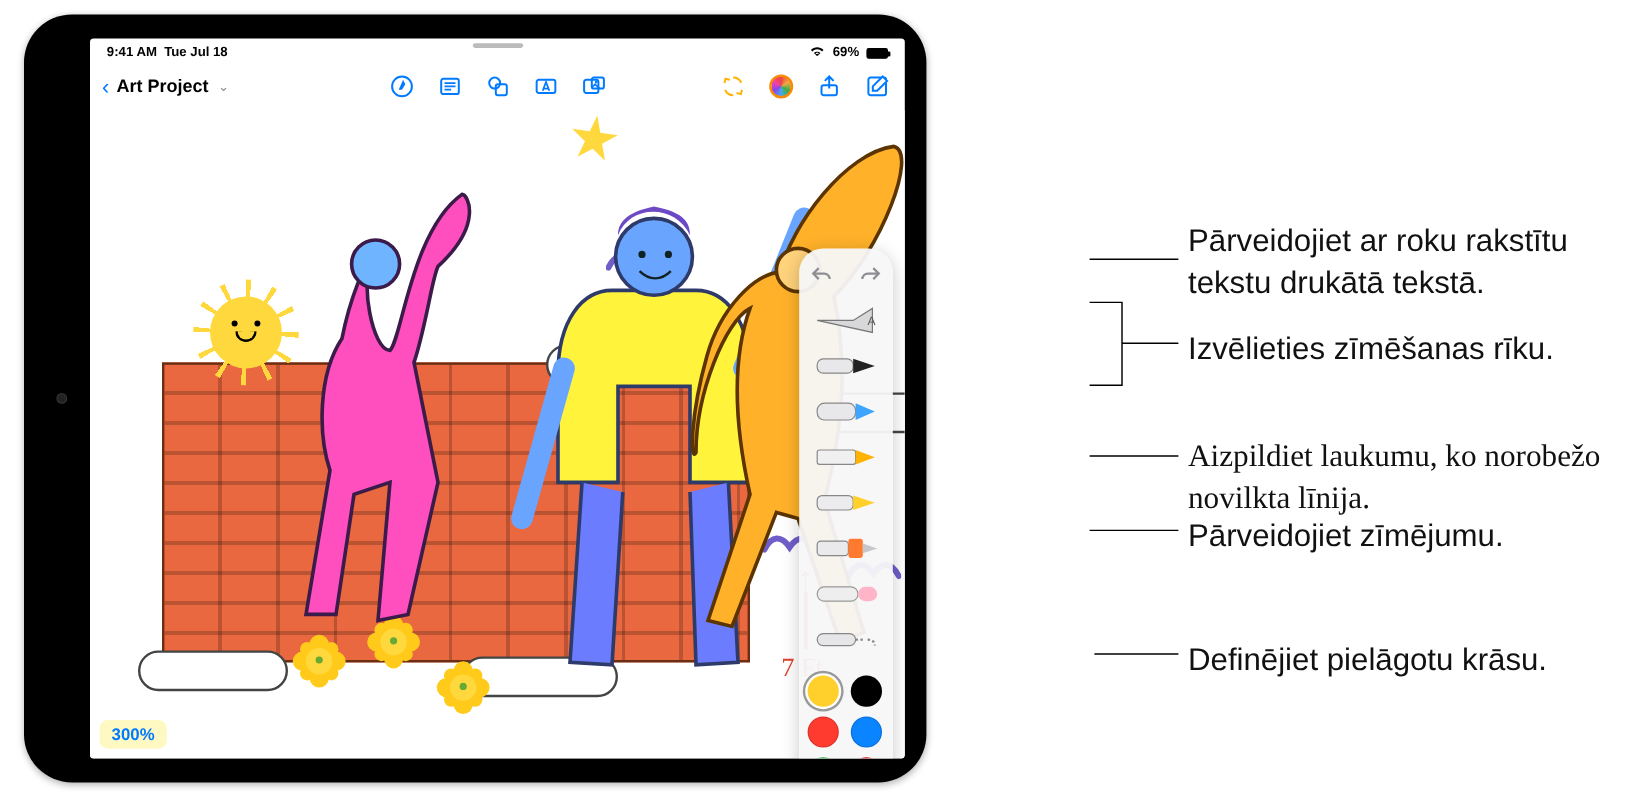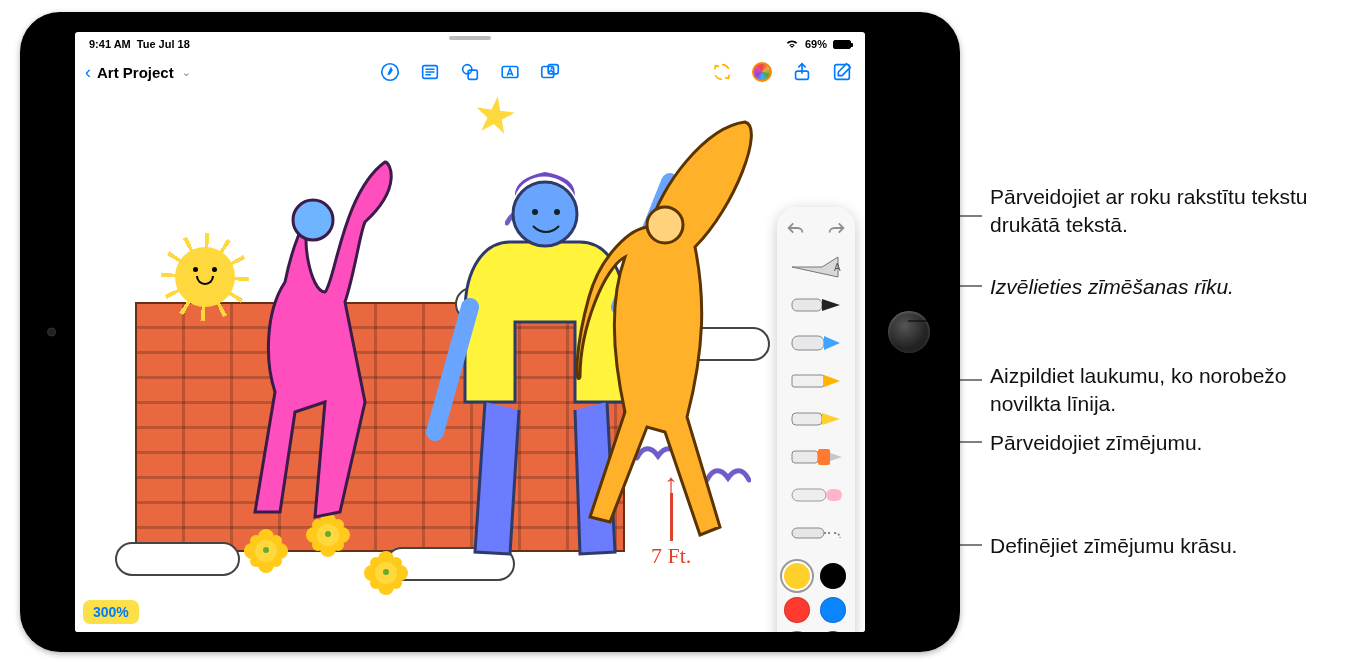--- a/index.html
+++ b/index.html
@@ -8,21 +8,21 @@
     background: #fff;
     width: 1365px;
     height: 665px;
     position: relative;
     overflow: hidden;
   }
   
   .device {
     position: absolute;
     left: 20px; top: 12px;
-    width: 940px; height: 640px;
+    width: 752px; height: 640px;
     border-radius: 40px;
     background: #000;
     box-shadow: 0 2px 6px rgba(0,0,0,.3);
     display: flex;
     align-items: center;
     padding: 0 18px 0 55px;
   }
   .home-btn {
     position: absolute;
     right: 30px;
@@ -150,21 +150,21 @@
   .fig { position:absolute; }
   .fig svg { overflow:visible; }
   .fig1 { left:160px; top:60px; width:210px; height:380px; }
   .fig2 { left:340px; top:30px; width:260px; height:450px; }
   .fig3 { left:500px; top:25px; width:215px; height:430px; }
   .height-marker { position:absolute; left:576px; top:385px; color:#e0412b; font-family:"Comic Sans MS",cursive; font-size:22px; text-align:center; }
   .height-marker .arrow{ display:block; font-size:28px; line-height:0.5; }
   .zoom-badge {
     position:absolute; left:8px; bottom:8px;
     font-size:14px; font-weight:600; color:#007aff;
-    background:#fde047; padding:4px 10px; border-radius:7px;
+    background:#fef9c3; padding:4px 10px; border-radius:7px;
   }
   
   .tool-panel {
     position:absolute; right:10px; top:115px;
     width:78px;
     background: rgba(247,247,248,0.95);
     border-radius: 20px;
     box-shadow: 0 3px 14px rgba(0,0,0,.22);
     padding: 10px 6px 12px;
     display:flex; flex-direction:column; align-items:center; gap:6px;
@@ -174,21 +174,21 @@
   .tool {
     width:60px; height:32px; display:flex; align-items:center; justify-content:flex-end;
     cursor:pointer; position:relative;
   }
   .tool svg { width:56px; height:28px; }
   .color-grid { display:grid; grid-template-columns: 28px 28px; gap:8px; margin-top:8px; }
   .swatch { width:26px; height:26px; border-radius:50%; cursor:pointer; box-shadow: inset 0 0 0 1px rgba(0,0,0,.15); }
   .swatch.selected { box-shadow: 0 0 0 2px #fff, 0 0 0 4px #999; }
   
   .callouts { position:absolute; left:0; top:0; width:100%; height:100%; pointer-events:none; }
-  .callout-text { position:absolute; font-size:21px; color:#111; line-height:1.35; max-width:360px; }
+  .callout-text { position:absolute; font-size:26px; color:#111; line-height:1.35; max-width:360px; }
 </style>
 </head>
 <body>
 
 <div class="device">
   <div class="camera"></div>
   <div class="home-btn"></div>
 
   <div class="screen">
 
@@ -414,16 +414,16 @@
 </div>
 
 <svg class="callouts" width="1365" height="665">
   <line x1="908" y1="216" x2="982" y2="216" stroke="#000" stroke-width="1.2"></line>
   <path d="M908 252 L935 252 L935 321 L908 321 M935 286 L982 286" stroke="#000" stroke-width="1.2" fill="none"></path>
   <line x1="908" y1="380" x2="982" y2="380" stroke="#000" stroke-width="1.2"></line>
   <line x1="908" y1="442" x2="982" y2="442" stroke="#000" stroke-width="1.2"></line>
   <line x1="912" y1="545" x2="982" y2="545" stroke="#000" stroke-width="1.2"></line>
 </svg>
 <div class="callout-text" style="left:990px; top:183px;">Pārveidojiet ar roku rakstītu tekstu drukātā tekstā.</div>
-<div class="callout-text" style="left:990px; top:273px;font-style:italic;">Izvēlieties zīmēšanas rīku.</div>
-<div class="callout-text" style="left:990px; top:362px;">Aizpildiet laukumu, ko norobežo novilkta līnija.</div>
+<div class="callout-text" style="left:990px; top:273px;">Izvēlieties zīmēšanas rīku.</div>
+<div class="callout-text" style="left:990px; top:362px;font-family:Liberation Serif, serif;">Aizpildiet laukumu, ko norobežo novilkta līnija.</div>
 <div class="callout-text" style="left:990px; top:429px;">Pārveidojiet zīmējumu.</div>
-<div class="callout-text" style="left:990px; top:532px;">Definējiet zīmējumu krāsu.</div>
+<div class="callout-text" style="left:990px; top:532px;">Definējiet pielāgotu krāsu.</div>
 
 </body></html>

